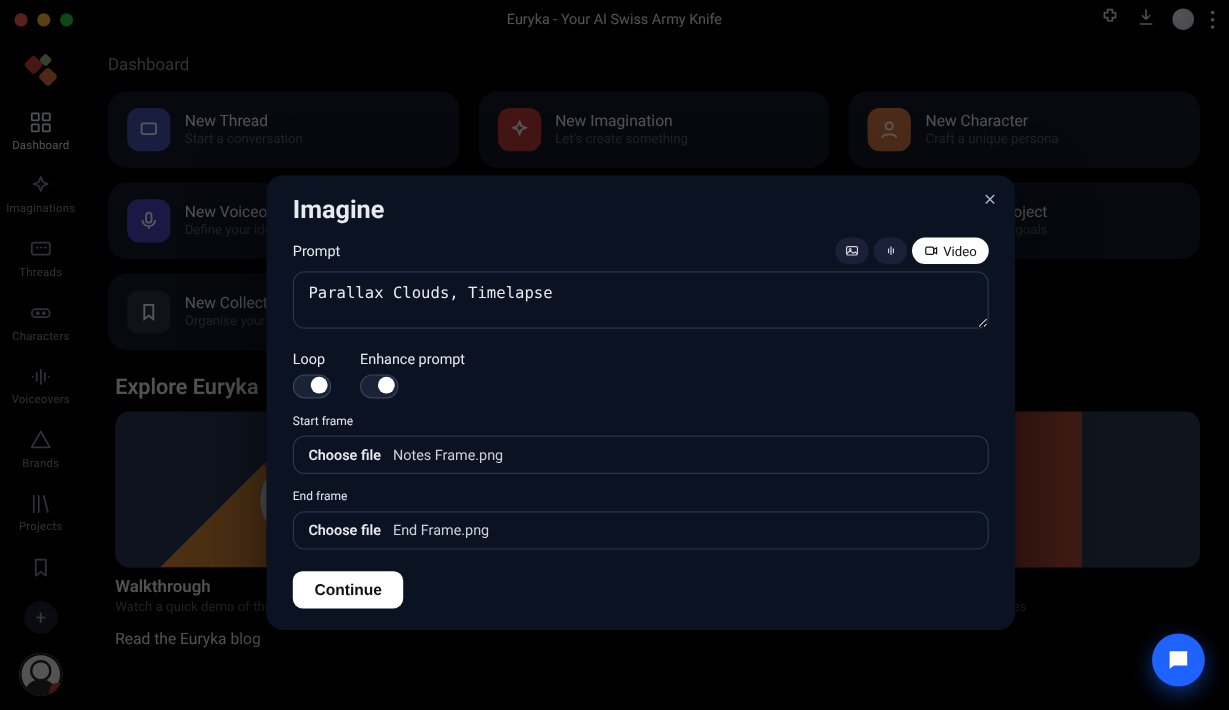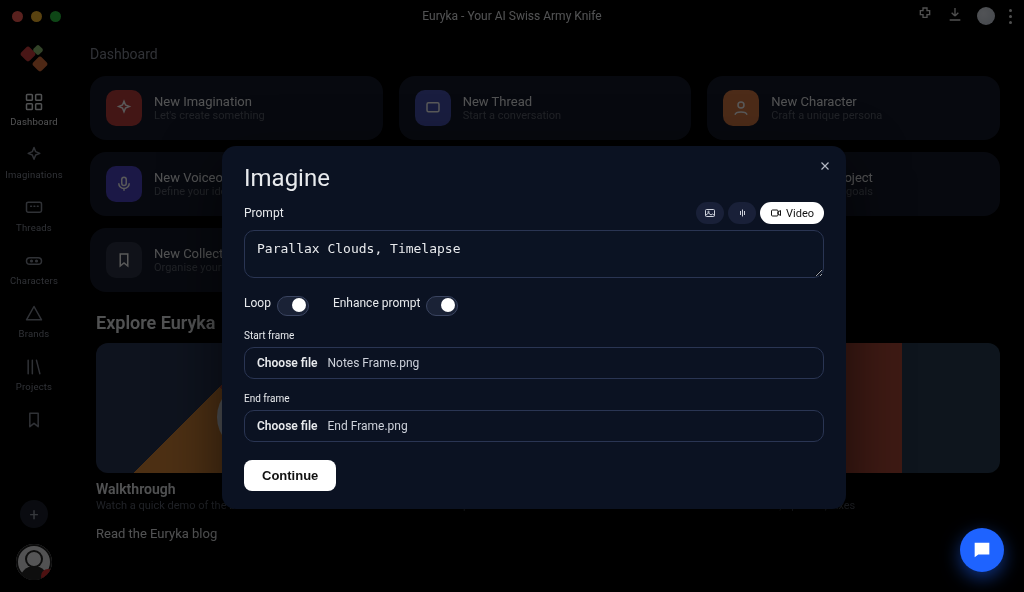--- a/index.html
+++ b/index.html
@@ -62,33 +62,33 @@
   .exthumb{height:130px;border-radius:12px;overflow:hidden;position:relative}
   .explore .t{font-size:14px;font-weight:600;margin-top:8px;color:#e8eaed}
   .explore .s{font-size:11px;color:var(--muted2);margin-top:2px}
   .bloglink{margin:14px 0 0 18px;font-size:13px;font-weight:400;color:#e8eaed}
 
   
   .dim{position:absolute;inset:0;background:rgba(0,0,0,0.65);z-index:5}
 
   
   .modal{position:absolute;left:222px;top:146px;width:580px;background:#0b1222;border-radius:14px;padding:18px 22px 18px;z-index:6;box-shadow:0 20px 60px rgba(0,0,0,.6)}
-  .modal h2{margin:0 0 10px;font-size:24px;font-weight:400}
+  .modal h2{margin:0 0 10px;font-size:21px;font-weight:700}
   .modal .close{position:absolute;right:14px;top:12px;color:#b5b9c4;cursor:pointer}
   .promptrow{display:flex;align-items:center;justify-content:space-between;margin-bottom:6px}
   .promptrow .lbl{font-size:12px;color:#e8eaed}
   .chips{display:flex;gap:4px}
   .chip{display:flex;align-items:center;gap:4px;padding:4px 10px;border-radius:999px;background:#192038;font-size:11px;color:#cfd3dd}
   .chip svg{width:12px;height:12px;stroke:#cfd3dd;fill:none;stroke-width:2}
   .chip.iconly{padding:5px 8px}
   .chip.active{background:#fff;color:#111}
   .chip.active svg{stroke:#111}
   .textarea{width:100%;box-sizing:border-box;background:#0b1323;border:1px solid #2a3553;border-radius:10px;padding:10px 12px;color:#e8eaed;font-size:13px;height:48px;resize:vertical}
   .toggles{display:flex;gap:24px;margin-top:14px}
-  .tg{display:flex;gap:6px}
+  .tg{display:flex;flex-direction:column;gap:6px}
   .tg .lbl{font-size:12px}
   .switch{width:30px;height:18px;border-radius:999px;background:#1a2236;position:relative;border:1px solid #3a4460;cursor:pointer}
   .switch .knob{position:absolute;width:14px;height:14px;border-radius:50%;background:#fff;top:1px;left:1px;transition:left .15s}
   .switch.on .knob{left:14px}
   .field{margin-top:14px}
   .field .lbl{font-size:10px;margin-bottom:6px;color:#e8eaed}
   .fileinput{border:1px solid #2a3553;border-radius:10px;padding:8px 12px;display:flex;gap:10px;align-items:center}
   .filebtn{font-size:12px;font-weight:600;color:#e8eaed}
   .filename{font-size:12px;color:#cdd1da}
   .modal-actions{display:flex;justify-content:flex-start;margin-top:18px}
@@ -164,20 +164,26 @@
   <div class="navitem">
     <svg viewBox="0 0 24 24">
         <rect x="3" y="8" width="18" height="8" rx="4"></rect>
         <circle cx="9" cy="12" r="1"></circle>
         <circle cx="15" cy="12" r="1"></circle>
       </svg>
     <span class="navlabel">Characters</span>
   </div>
   <div class="navitem">
     <svg viewBox="0 0 24 24">
+        <path d="M4 12v0M8 8v8M12 5v14M16 8v8M20 12v0"></path>
+      </svg>
+    <span class="navlabel">Voiceovers</span>
+  </div>
+  <div class="navitem">
+    <svg viewBox="0 0 24 24">
         <path d="M12 3l9 16H3z"></path>
       </svg>
     <span class="navlabel">Brands</span>
   </div>
   <div class="navitem">
     <svg viewBox="0 0 24 24">
         <path d="M5 4v16M10 4v16M15 4l4 16"></path>
       </svg>
     <span class="navlabel">Projects</span>
   </div>
@@ -193,39 +199,39 @@
       <div class="head"></div>
       <div class="body"></div>
     </div>
 </div>
 
 <div class="main">
   <div class="pagetitle">Dashboard</div>
 
   <div class="cardrow">
     <div class="card">
+      <div class="icon" style="background:#4855b5">
+          <svg viewBox="0 0 24 24">
+            <rect x="4" y="5" width="16" height="12" rx="2"></rect>
+          </svg>
+        </div>
+      <div>
+          <div class="t">New Thread</div>
+          <div class="s">Start a conversation</div>
+        </div>
+    </div>
+    <div class="card">
       <div class="icon" style="background:#c13f3e">
           <svg viewBox="0 0 24 24">
             <path d="M12 3l2 5 5 2-5 2-2 5-2-5-5-2 5-2z"></path>
           </svg>
         </div>
       <div>
           <div class="t">New Imagination</div>
           <div class="s">Let's create something</div>
-        </div>
-    </div>
-    <div class="card">
-      <div class="icon" style="background:#4855b5">
-          <svg viewBox="0 0 24 24">
-            <rect x="4" y="5" width="16" height="12" rx="2"></rect>
-          </svg>
-        </div>
-      <div>
-          <div class="t">New Thread</div>
-          <div class="s">Start a conversation</div>
         </div>
     </div>
     <div class="card">
       <div class="icon" style="background:#d97b46">
           <svg viewBox="0 0 24 24">
             <circle cx="12" cy="8" r="4"></circle>
             <path d="M4 21c1-5 15-5 16 0"></path>
           </svg>
         </div>
       <div>

